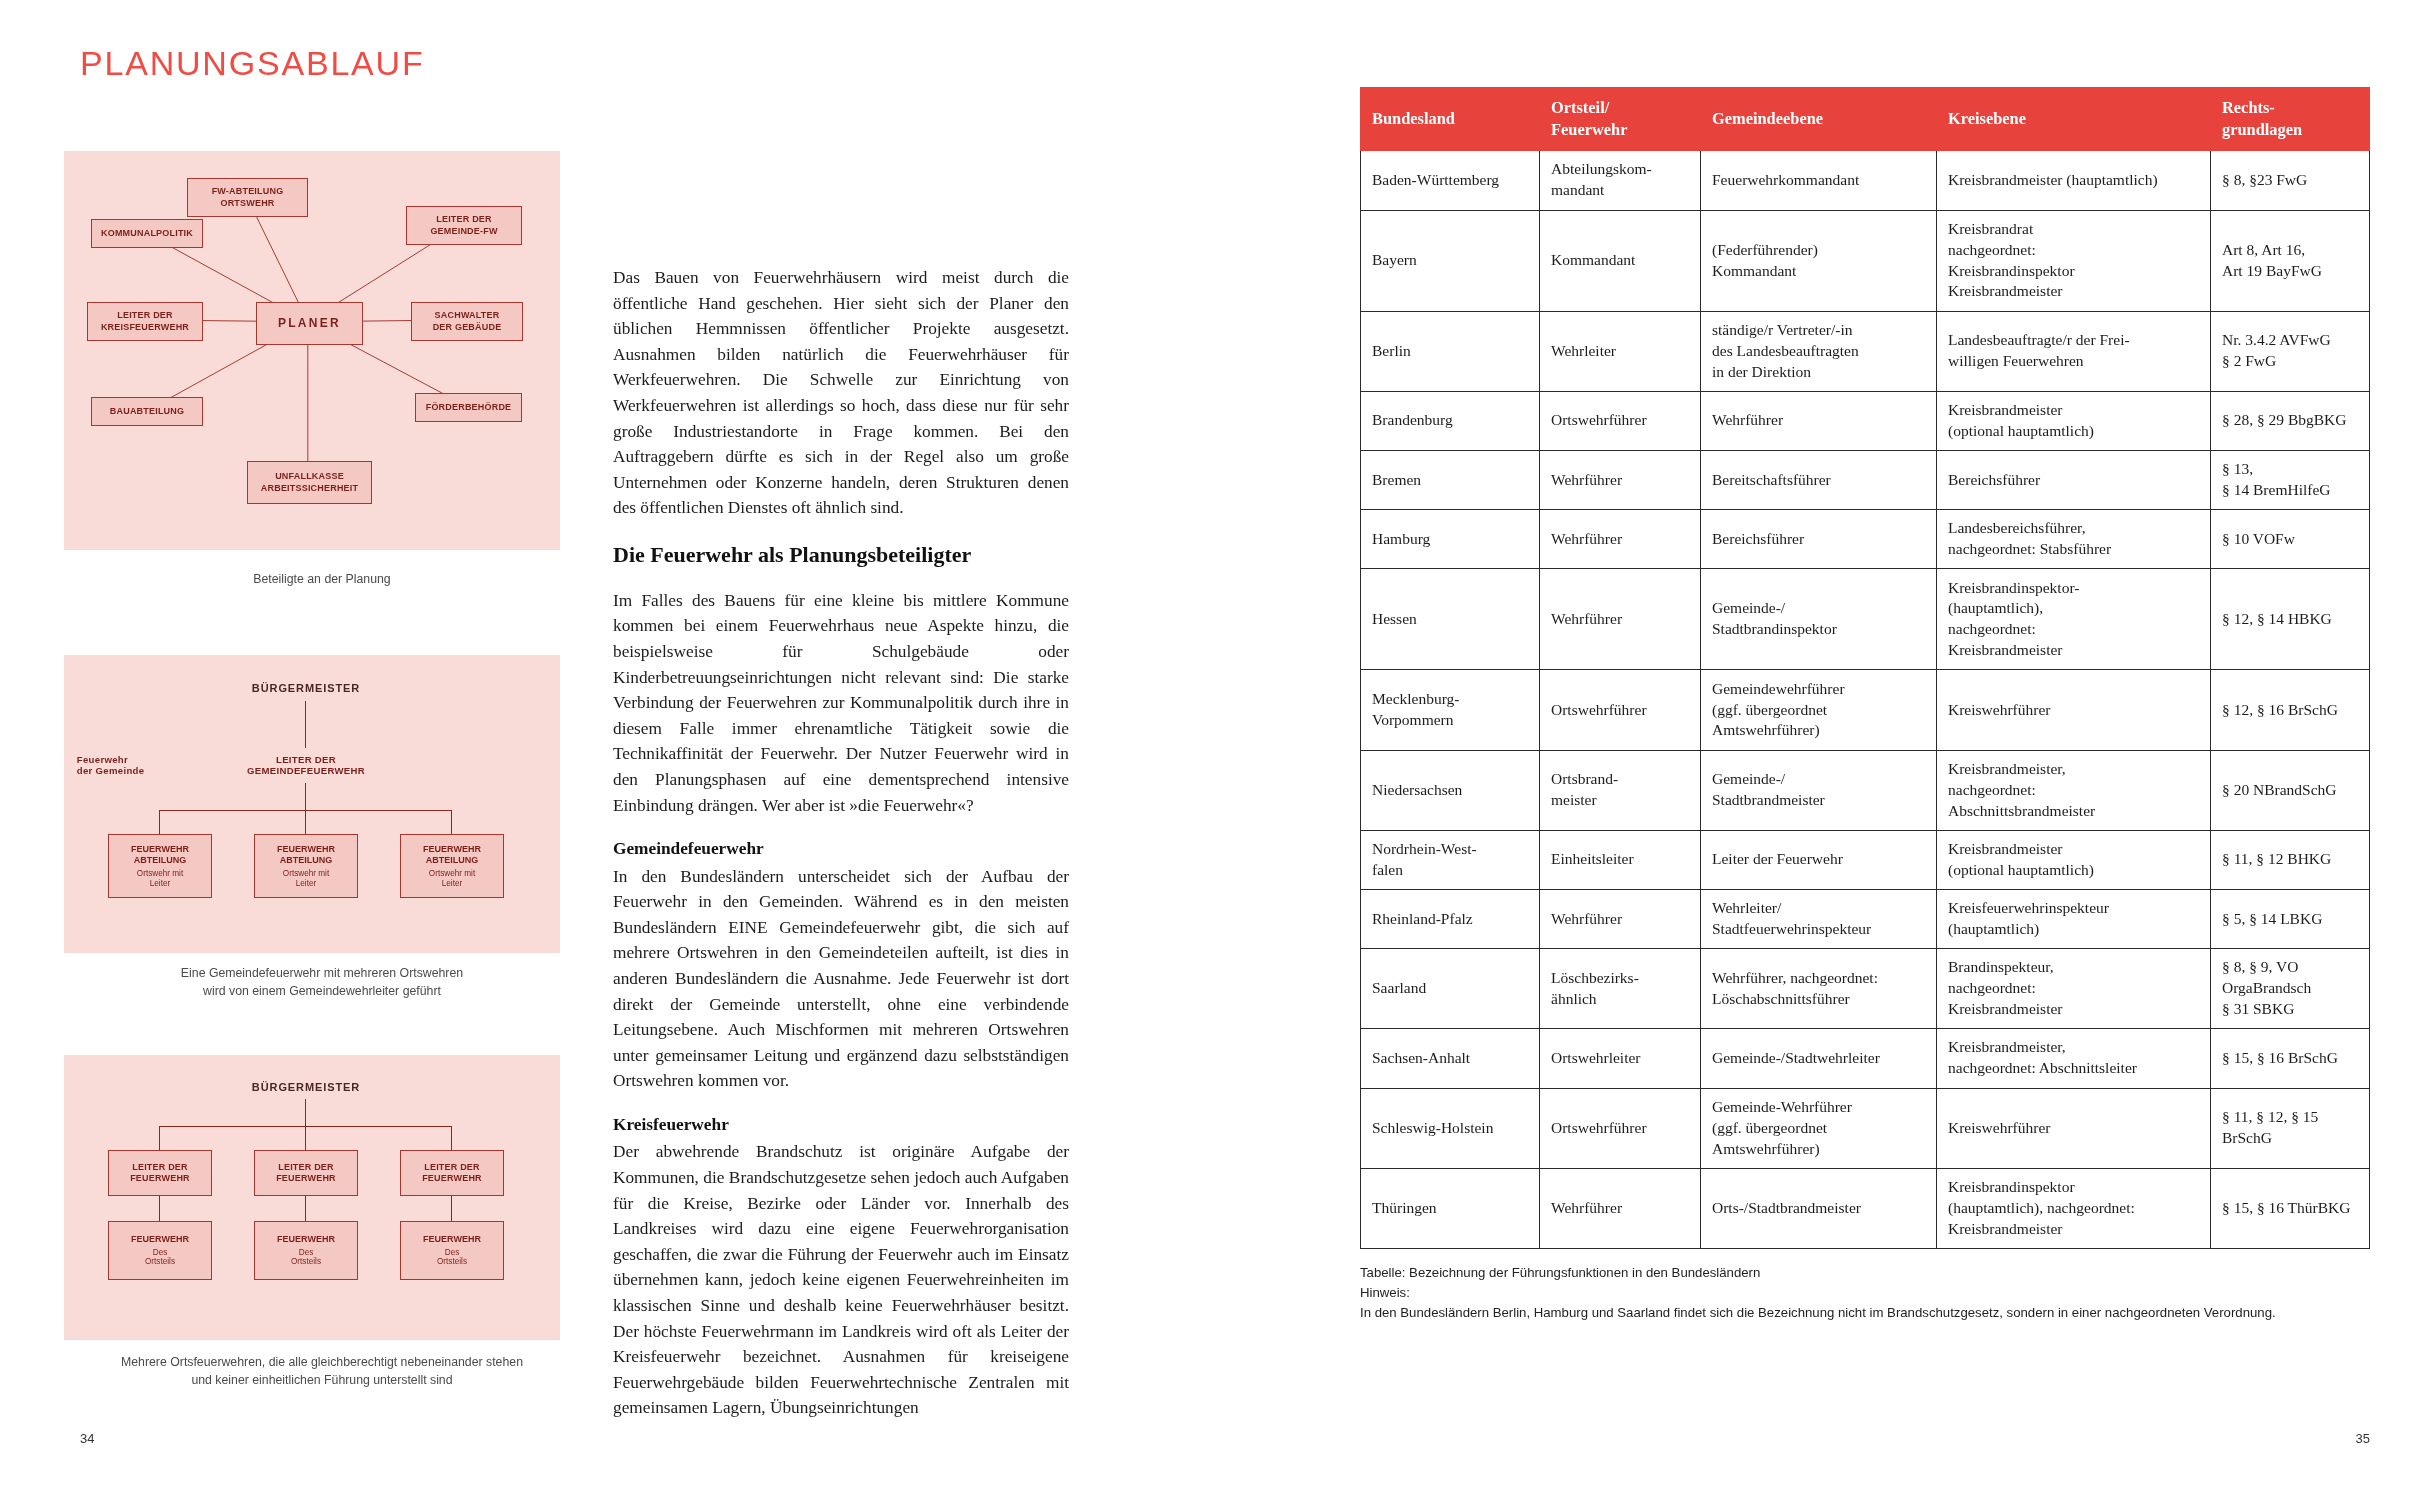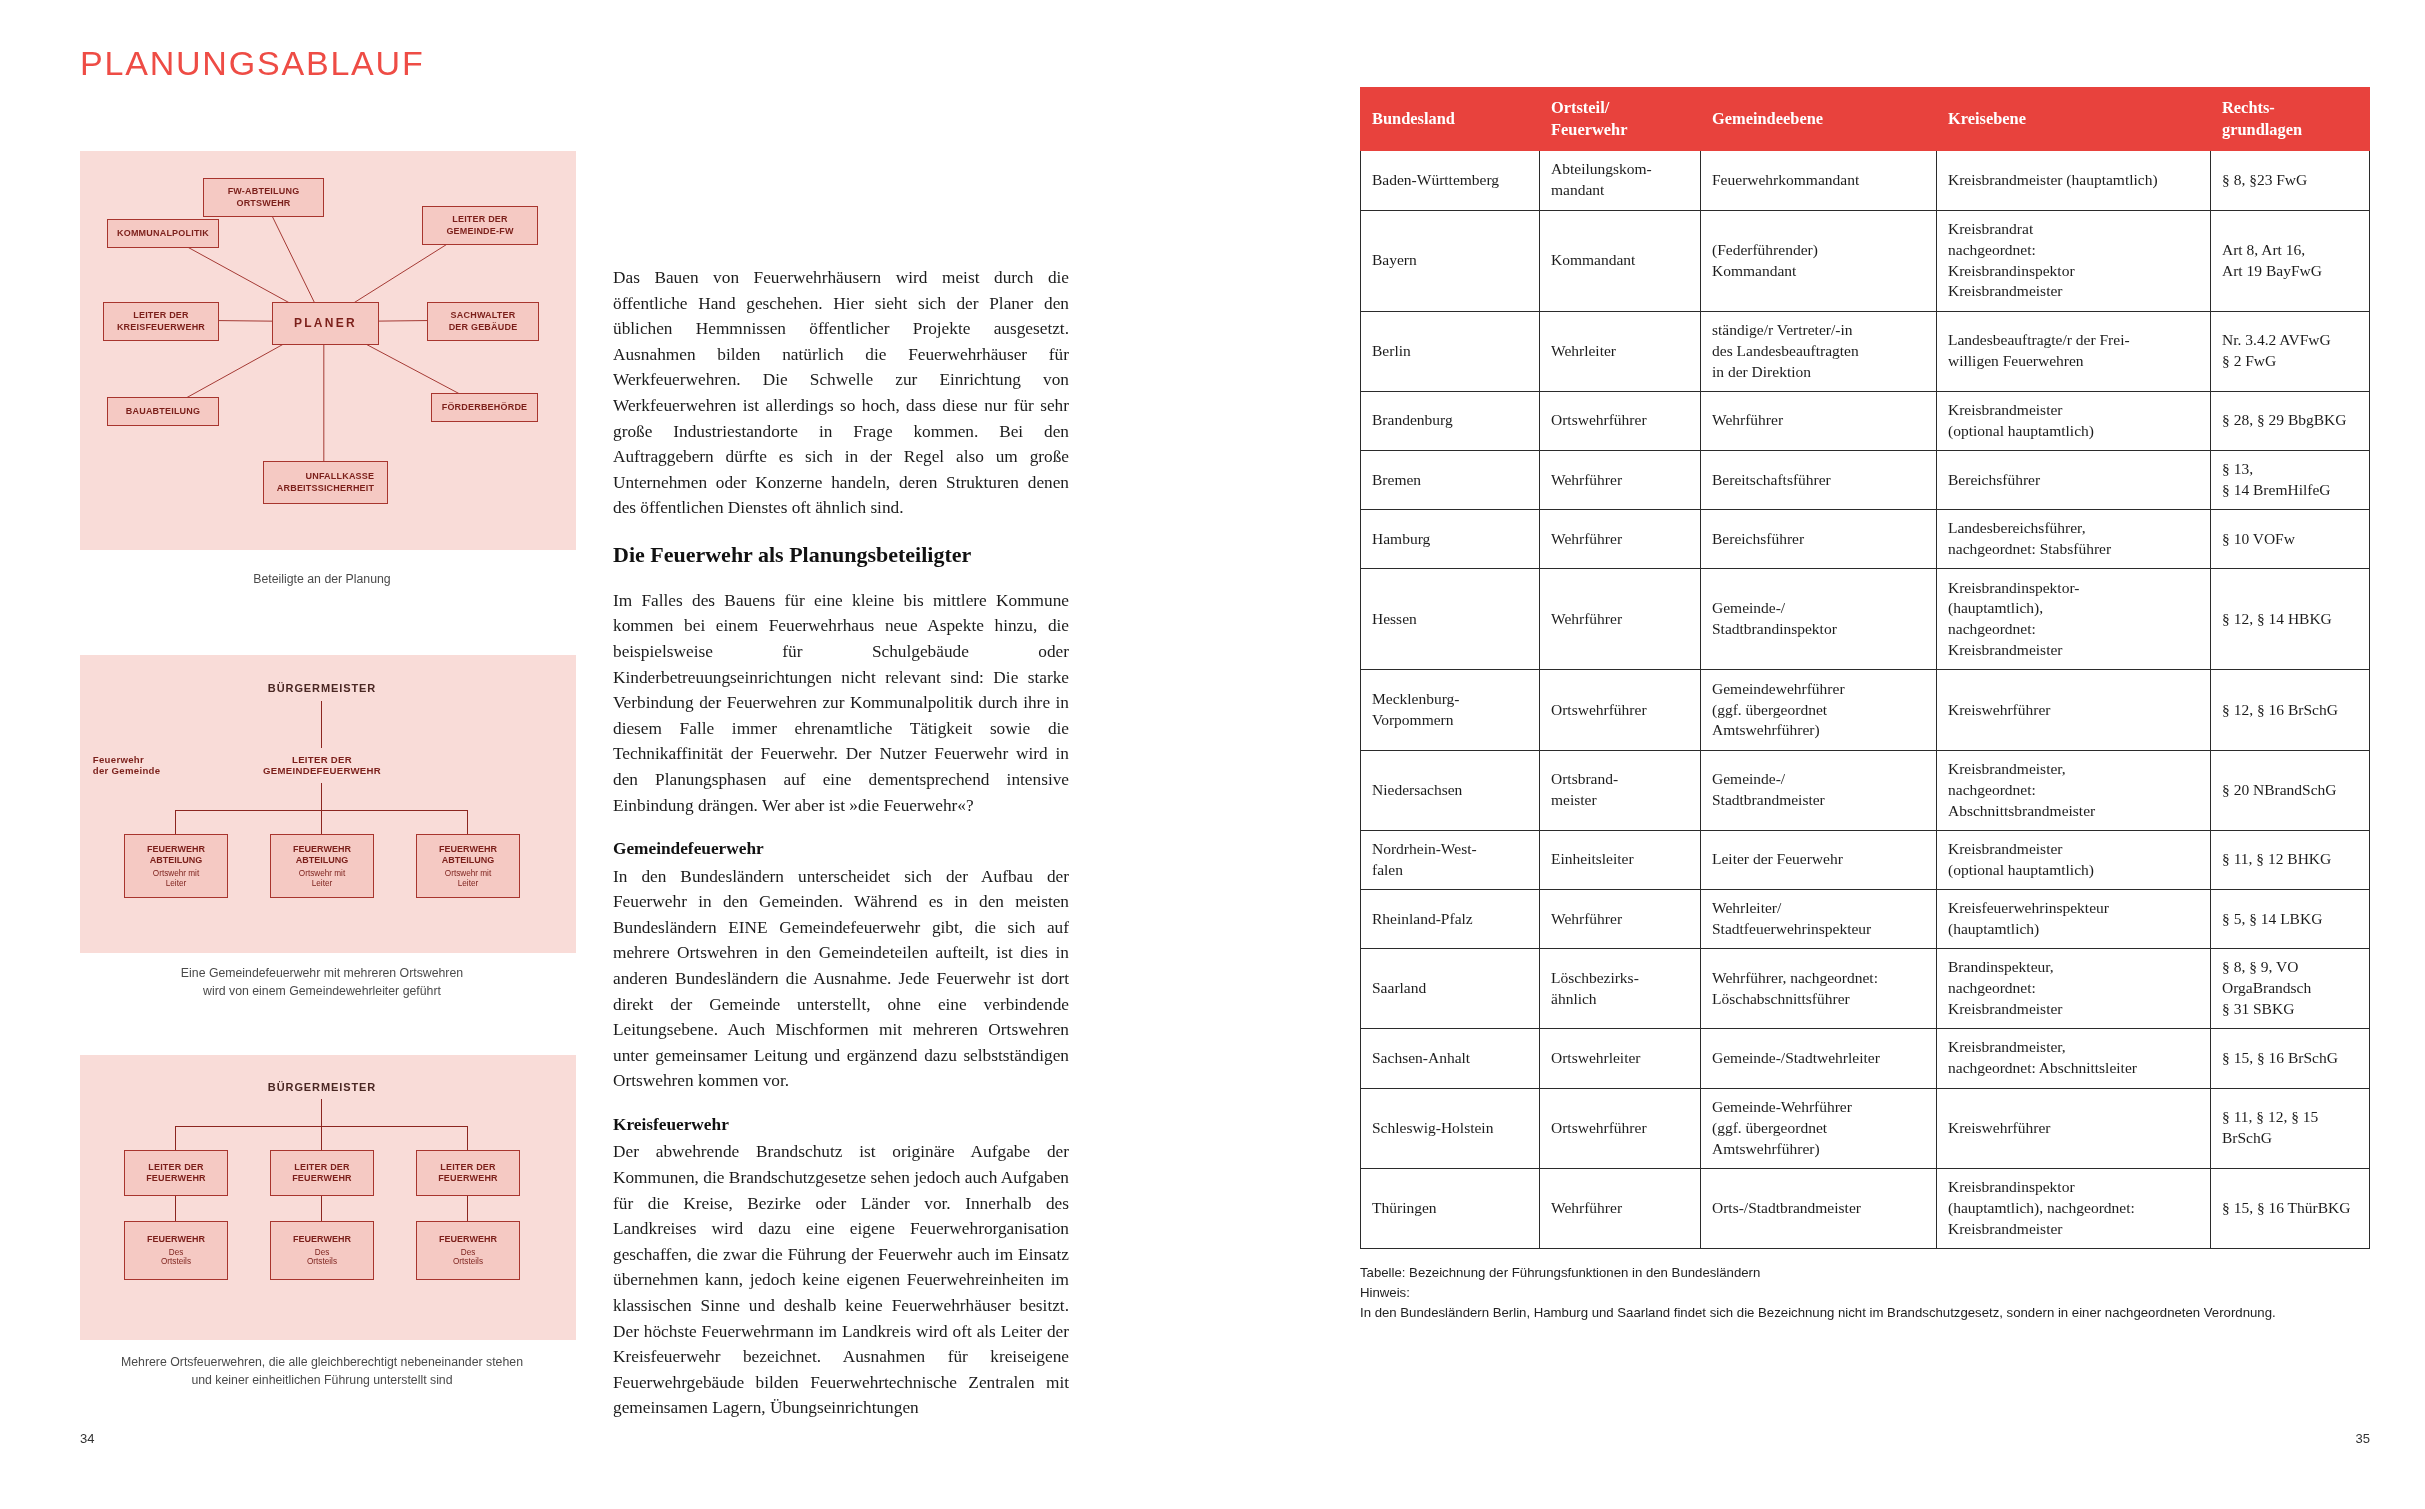--- a/index.html
+++ b/index.html
@@ -4,21 +4,21 @@
 <style>
   html,body{margin:0;padding:0;background:#ffffff;}
   body{width:2426px;height:1509px;position:relative;overflow:hidden;
        font-family:"Liberation Serif", serif;color:#1c1c1c;}
 
   
   .page-title{position:absolute;left:80px;top:44px;
     font-family:"Liberation Sans", sans-serif;font-weight:300;
     font-size:34px;letter-spacing:1.8px;color:#ee4c45;}
 
-  .panel{position:absolute;left:80px;width:496px;background:#f9dcd8;}
+  .panel{position:absolute;left:64px;width:496px;background:#f9dcd8;}
   .panel svg{position:absolute;left:0;top:0;z-index:0;}
   .dbox{position:absolute;z-index:2;background:#f5c9c3;border:0.9px solid #a8352e;
     color:#7b1f1a;font-family:"Liberation Sans", sans-serif;font-weight:bold;
     font-size:9px;line-height:1.25;letter-spacing:0.2px;text-align:center;
     display:flex;align-items:center;justify-content:center;white-space:pre-line;}
   .dbox.planer{font-size:12px;letter-spacing:2.3px;border-width:1.4px;}
   .dlabel{position:absolute;z-index:2;color:#4a2723;
     font-family:"Liberation Sans", sans-serif;font-weight:bold;
     font-size:11px;letter-spacing:0.9px;text-align:center;white-space:pre-line;}
   .dlabel.maroon{color:#7b1f1a;letter-spacing:0.3px;font-size:9.6px;}
@@ -82,21 +82,21 @@
   <div class="dbox" style="left:342px;top:55px;width:114px;height:37px;">LEITER DER
 GEMEINDE-FW</div>
   <div class="dbox" style="left:27px;top:68px;width:110px;height:27px;">KOMMUNALPOLITIK</div>
   <div class="dbox" style="left:23px;top:151px;width:114px;height:37px;">LEITER DER
 KREISFEUERWEHR</div>
   <div class="dbox planer" style="left:192px;top:151px;width:105px;height:41px;">PLANER</div>
   <div class="dbox" style="left:347px;top:151px;width:110px;height:37px;">SACHWALTER
 DER GEBÄUDE</div>
   <div class="dbox" style="left:27px;top:246px;width:110px;height:27px;">BAUABTEILUNG</div>
   <div class="dbox" style="left:351px;top:242px;width:105px;height:27px;">FÖRDERBEHÖRDE</div>
-  <div class="dbox" style="left:183px;top:310px;width:123px;height:41px;text-align:right;">UNFALLKASSE
+  <div class="dbox" style="left:183px;top:310px;width:123px;height:41px;">UNFALLKASSE
 ARBEITSSICHERHEIT</div>
 </div>
 <div class="fig-caption" style="top:571px;">Beteiligte an der Planung</div>
 
 <div class="panel" style="top:655px;height:298px;">
   <div class="dlabel" style="left:0;top:27px;width:484px;">BÜRGERMEISTER</div>
   <div class="dline" style="left:241px;top:46px;width:0.9px;height:47px;"></div>
   <div class="dlabel maroon" style="left:12.8px;top:99px;width:82px;text-align:left;">Feuerwehr
 der Gemeinde</div>
   <div class="dlabel maroon" style="left:0;top:99px;width:484px;">LEITER DER

